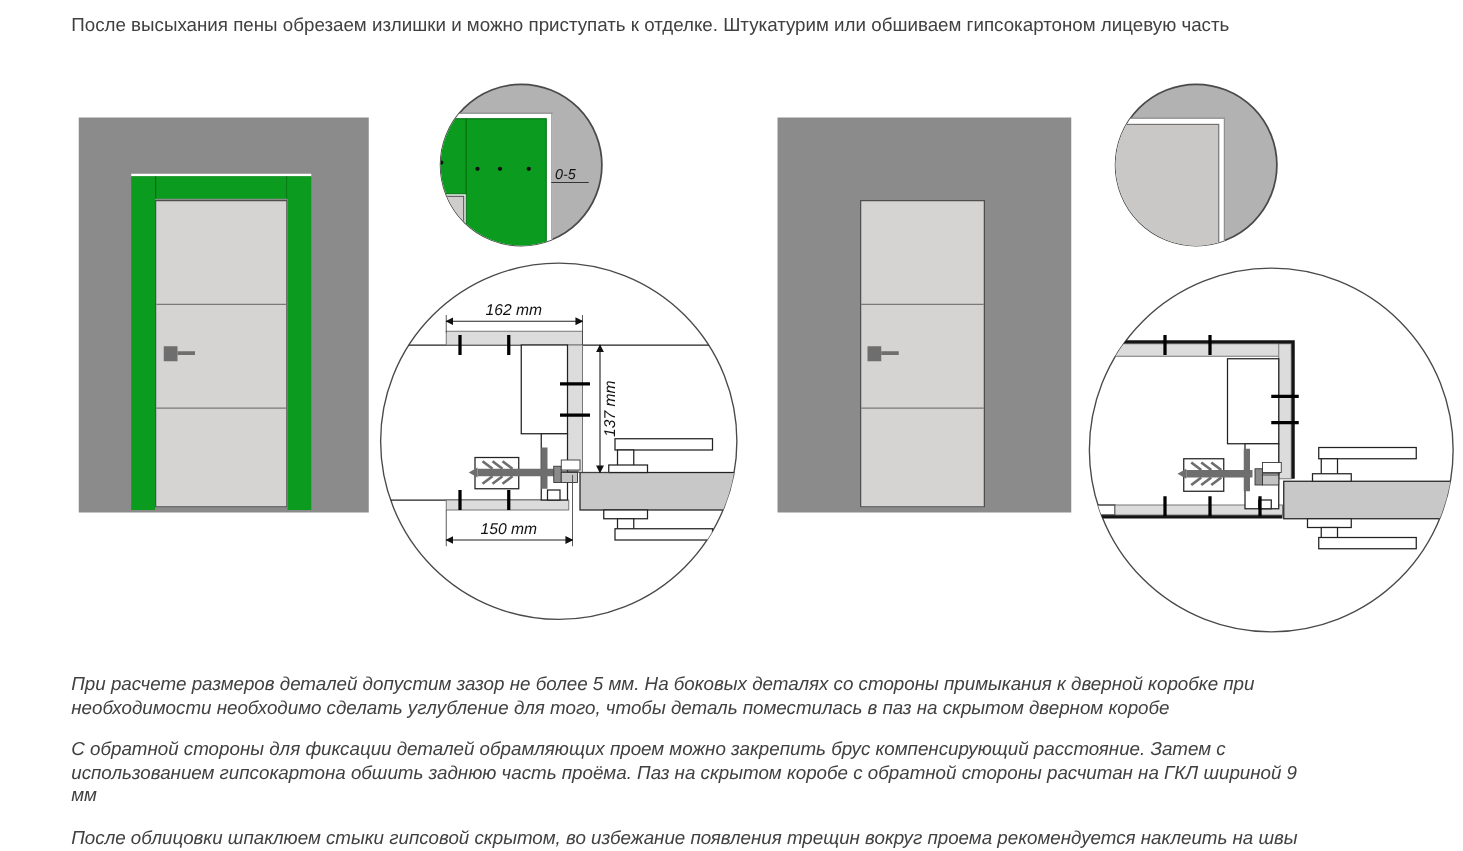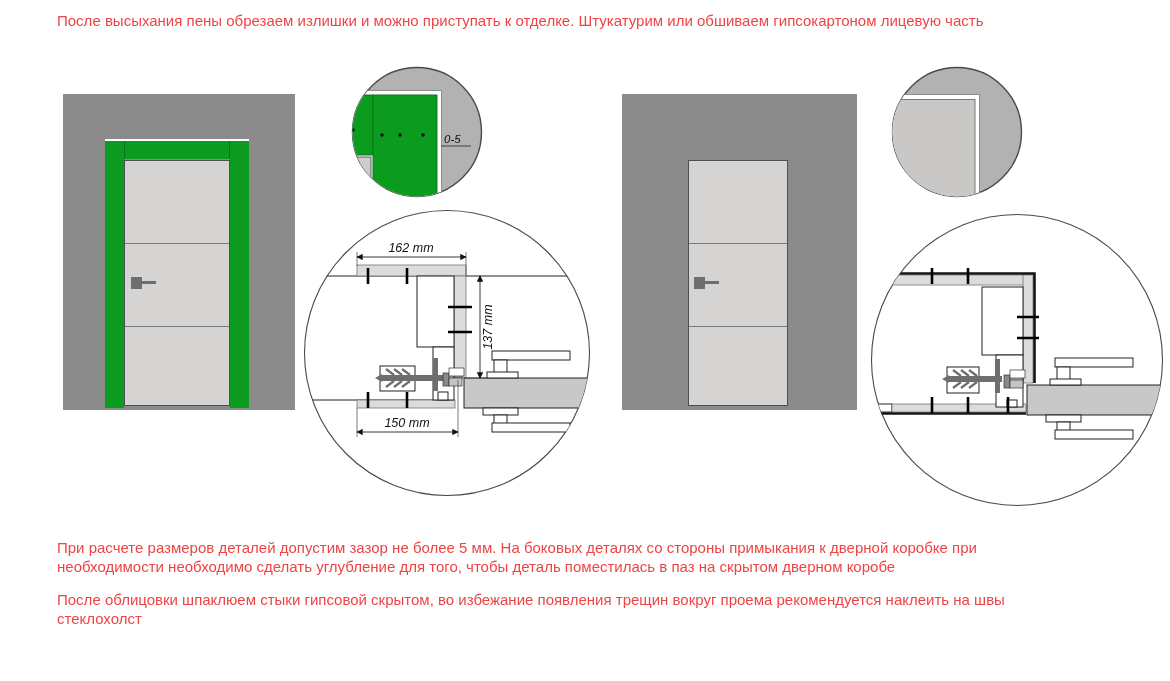--- a/index.html
+++ b/index.html
@@ -1,29 +1,29 @@
 <!DOCTYPE html>
 <html style="--frame-green: #0b9b1e; --frame-green-seam: #067414; --wall-gray: #8b8b8b; --door-gray: #d6d4d2; --detail-circle-bg: #b2b2b2; --door-leaf-section: #c8c8c8; --gypsum-strip: #dcdcdc; --hardware-gray: #6e6e6e;"><head>
 <meta charset="utf-8">
 <style>
   html,body{margin:0;padding:0;background:#fff;}
   #stage{position:relative;width:1170px;height:681px;background:#fff;overflow:hidden;
-         font-family:"Liberation Sans",sans-serif;color:#ef4444;}
+         font-family:"Liberation Sans",sans-serif;color:#404040;}
   .abs{position:absolute;}
   
   .wall{background:var(--wall-gray);}
   .green{background:var(--frame-green);}
   .door{background:var(--door-gray);border:1px solid #4f4f4f;box-sizing:border-box;}
   .door-line{position:absolute;left:0;right:0;height:1px;background:#7a7a7a;}
   .handle-sq{position:absolute;background:var(--hardware-gray);}
   .handle-bar{position:absolute;background:var(--hardware-gray);}
   .head-seam{border-left:1px solid var(--frame-green-seam);border-right:1px solid var(--frame-green-seam);box-sizing:border-box;}
   .header-text{font-size:15px;line-height:19px;white-space:nowrap;}
   .paragraphs{font-size:15px;line-height:18.5px;}
-  .paragraphs p{margin:0 0 15px 0;}
+  .paragraphs p{margin:0 0 15px 0;font-style:italic;}
   
   .fill-circlebg{fill:var(--detail-circle-bg);stroke:#4a4a4a;stroke-width:1.4;}
   .fill-sectionbg{fill:#ffffff;stroke:#4a4a4a;stroke-width:1.1;}
   .fill-green{fill:var(--frame-green);stroke:var(--frame-green-seam);stroke-width:0.9;}
   .fill-gypsum{fill:var(--gypsum-strip);stroke:#777;stroke-width:0.8;}
   .white-part{fill:#fff;stroke:#222;stroke-width:1;}
   .doorleaf{fill:var(--door-leaf-section);stroke:#222;stroke-width:1;}
   .hw{fill:var(--hardware-gray);}
   .hw-stroke{stroke:var(--hardware-gray);stroke-width:2.2;fill:none;}
   .tick{stroke:#000;stroke-width:2.6;}
@@ -241,16 +241,17 @@
         <rect x="181" y="167" width="31" height="6" class="white-part"></rect>
         <rect x="177" y="203" width="35" height="7" class="white-part"></rect>
         <rect x="188" y="210" width="13" height="13" class="white-part"></rect>
         <rect x="186" y="218" width="78" height="9" class="white-part"></rect>
       </g>
     </g>
   </svg>
 
   <div class="abs paragraphs" style="left:57px;top:539px;width:1002px;">
     <p>При расчете размеров деталей допустим зазор не более 5 мм. На боковых деталях со стороны примыкания к дверной коробке при необходимости необходимо сделать углубление для того, чтобы деталь поместилась в паз на скрытом дверном коробе</p>
+    <p>С обратной стороны для фиксации деталей обрамляющих проем можно закрепить брус компенсирующий расстояние. Затем с использованием гипсокартона обшить заднюю часть проёма. Паз на скрытом коробе с обратной стороны расчитан на ГКЛ шириной 9 мм</p>
     <p>После облицовки шпаклюем стыки гипсовой скрытом, во избежание появления трещин вокруг проема рекомендуется наклеить на швы стеклохолст</p>
   </div>
 
 </div>
 
 </body></html>

